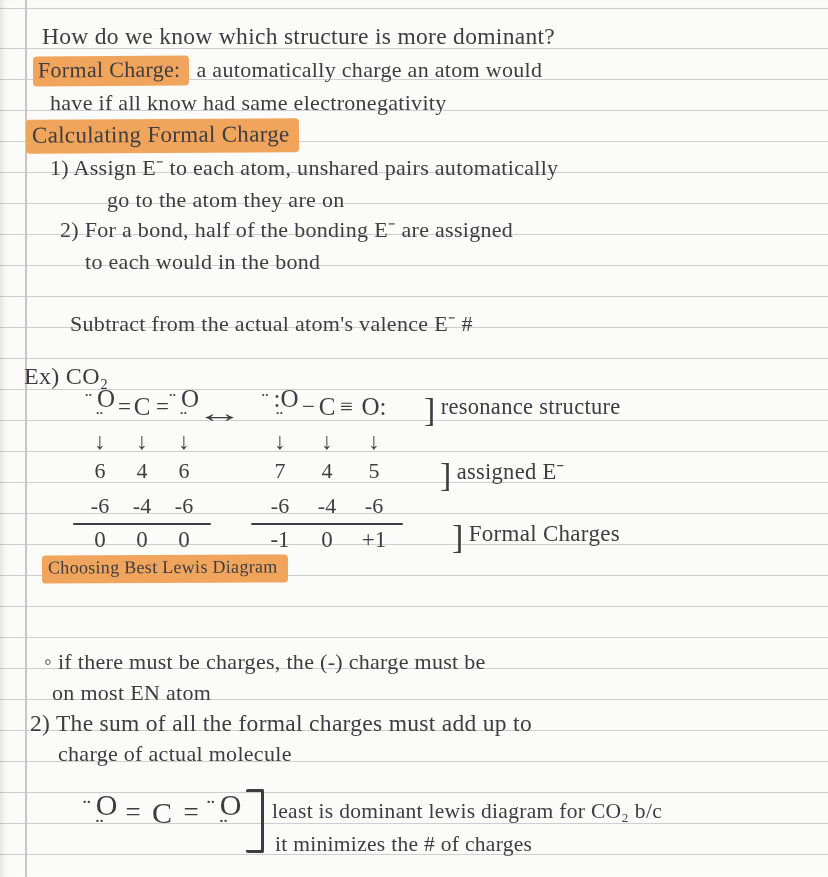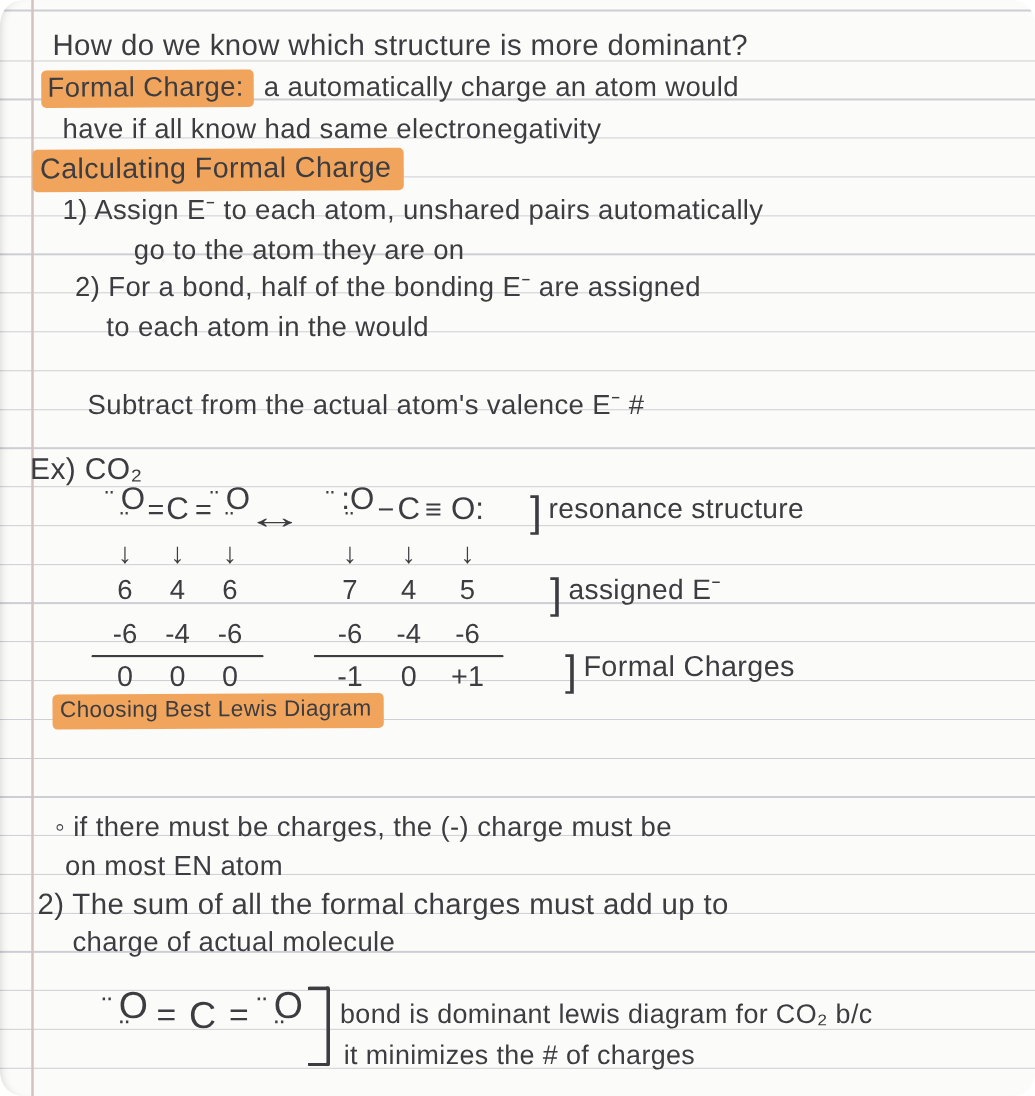--- a/index.html
+++ b/index.html
@@ -5,24 +5,23 @@
   html,body{margin:0;padding:0;}
   .page{
     position:relative;
     width:828px;height:877px;
     background-color:#fbfbf9;
     background-image:repeating-linear-gradient(180deg,
       rgba(0,0,0,0) 0px, rgba(0,0,0,0) 30px,
       #cdced2 30px, #cdced2 31px);
     background-position:0 18px;
     overflow:hidden;
-    font-family:Liberation Sans, sans-serif;
+    font-family:Liberation Serif, serif;
     color:#3d3d41;
     box-shadow:inset 6px 0 8px -6px rgba(0,0,0,.18);
-    border-radius:19px;
   }
   .margin-line{position:absolute;left:25px;top:0;width:1.5px;height:100%;background:#d3c2c0;}
   .line{position:absolute;white-space:nowrap;line-height:1.2;letter-spacing:.3px;}
   .hl{background:#f1a55c;border-radius:4px;padding:1px 8px 3px 5px;display:inline-block;transform:rotate(-.3deg);}
   .hl-bar{background:#f1a55c;border-radius:4px;padding:2px 10px 4px 6px;display:inline-block;transform:rotate(-.3deg);}
   .gap{display:inline-block;width:8px;}
   
   .struct{position:absolute;}
   .srow{display:flex;align-items:center;text-align:center;}
   .srow span{display:inline-block;text-align:center;}
@@ -55,21 +54,21 @@
     <span class="hl">Formal Charge:</span><span class="gap"></span><span>a automatically charge an atom would</span>
   </div>
   <div class="line" style="left:50px;top:90px;font-size:22px;">have if all know had same electronegativity</div>
 
   <div class="line" style="left:26px;top:119px;font-size:23px;">
     <span class="hl-bar">Calculating Formal Charge</span>
   </div>
   <div class="line" style="left:50px;top:155px;font-size:22px;">1) Assign E⁻ to each atom, unshared pairs automatically</div>
   <div class="line" style="left:88px;top:187px;font-size:22px;margin-left:19px;">go to the atom they are on</div>
   <div class="line" style="left:60px;top:217px;font-size:22px;">2) For a bond, half of the bonding E⁻ are assigned</div>
-  <div class="line" style="left:85px;top:249px;font-size:22px;">to each atom in the would</div>
+  <div class="line" style="left:85px;top:249px;font-size:22px;">to each would in the bond</div>
   <div class="line" style="left:70px;top:311px;font-size:22px;">Subtract from the actual atom's valence E⁻ #</div>
 
   <div class="line" style="left:24px;top:362px;font-size:24px;">Ex) CO₂</div>
 
   <div class="struct stL" style="left:82px;top:386px;">
     <div class="srow">
       <span class="c cellcol">
         <span class="dots">¨</span>
         <span class="sym">O</span>
         <span class="dots">¨</span>
@@ -190,15 +189,15 @@
       <span class="m cellcol"><span class="sym">C</span></span>
       <span class="s bond" style="font-size:27px;">=</span>
       <span class="c cellcol">
         <span class="dots">¨</span>
         <span class="sym">O</span>
         <span class="dots">¨</span>
       </span>
     </div>
   </div>
   <div class="final-bracket" style="left:246px;top:789px;"></div>
-  <div class="line" style="left:272px;top:799px;font-size:21.5px;">bond is dominant lewis diagram for CO₂ b/c</div>
+  <div class="line" style="left:272px;top:799px;font-size:21.5px;">least is dominant lewis diagram for CO₂ b/c</div>
   <div class="line" style="left:275px;top:832px;font-size:21.5px;">it minimizes the # of charges</div>
 </div>
 
 </body></html>

